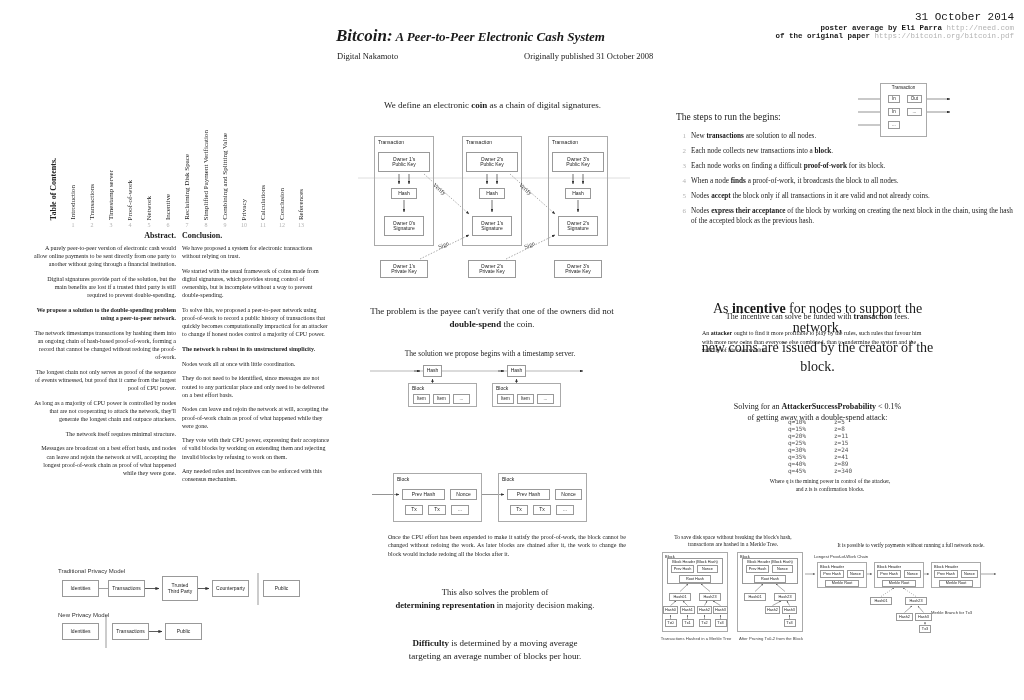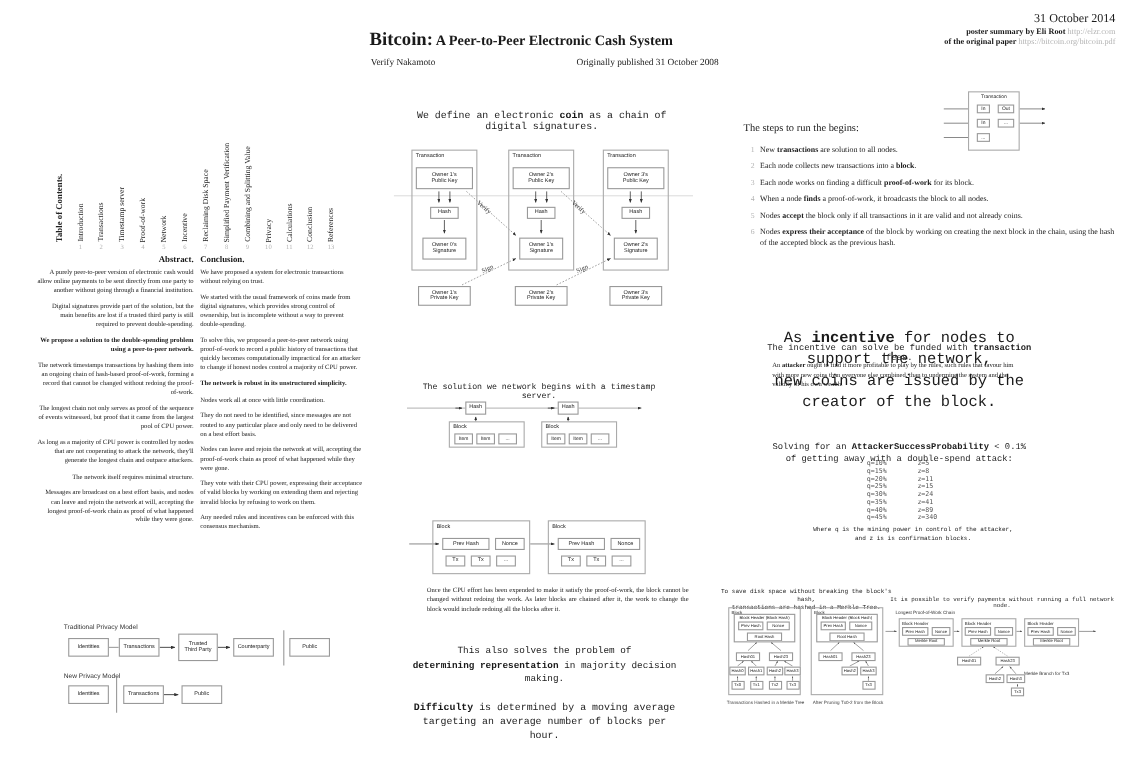--- a/index.html
+++ b/index.html
@@ -1,20 +1,20 @@
 <!DOCTYPE html>
 <html><head>
 <meta charset="utf-8">
 <style>
   * { margin:0; padding:0; box-sizing:border-box; }
   html,body { background:#fff; }
   #poster { position:relative; width:1024px; height:700px; background:#fff;
             font-family:"Liberation Serif", serif; color:#1a1a1a; overflow:hidden; }
   .abs { position:absolute; }
-  .ctr { text-align:center;font-family:Liberation Mono, monospace; }
+  .ctr { text-align:center; }
   .pre { white-space:pre-line; }
   .sans { font-family:"Liberation Sans", sans-serif; }
   .b { position:absolute; border:1px solid #999; background:#fff; display:flex;
        align-items:center; justify-content:center; text-align:center; line-height:1.08;
        white-space:pre-line; font-family:"Liberation Sans", sans-serif; color:#222; }
   .frame { position:absolute; border:1px solid #aaa; background:transparent; }
   .ov { position:absolute; left:0; top:0; pointer-events:none; }
   .link { color:#b3b3b3; font-weight:normal; text-decoration:none; }
   .toc { position:absolute; left:46px; top:84px; height:146px; display:flex; align-items:flex-end; gap:7px; }
   .toc-col { display:flex; flex-direction:column; align-items:center; justify-content:flex-end; height:100%; width:12px; }
@@ -26,30 +26,30 @@
   .para { margin-bottom:6.5px; line-height:1.36; }
   .qrow { display:flex; gap:12px; font-family:"DejaVu Sans Mono", monospace; font-size:6px; line-height:7px; color:#555; }
   .qrow span:first-child { width:34px; }
   .rot { position:absolute; font-size:6px; color:#333; }
 </style>
 </head>
 <body>
 
 <div id="poster">
 
-  <div class="abs" style="left:336px; top:26px; white-space:nowrap;">
+  <div class="abs" style="left:336px; top:26px; white-space:nowrap;font-style:italic;">
     <span style="font-size:17px; font-weight:bold;">Bitcoin:</span><span style="font-size:13px; font-weight:bold;"> A Peer-to-Peer Electronic Cash System</span>
   </div>
-  <div class="abs" style="left:337px; top:51px; font-size:8.5px;">Verify Nakamoto</div>
+  <div class="abs" style="left:337px; top:51px; font-size:8.5px;">Digital Nakamoto</div>
   <div class="abs" style="left:524px; top:51px; font-size:8.5px;">Originally published 31 October 2008</div>
 
-  <div class="abs" style="left:700px; top:11px; width:314px; text-align:right;">
+  <div class="abs" style="left:700px; top:11px; width:314px; text-align:right;font-family:Liberation Mono, monospace;">
     <div style="font-size:11px;">31 October 2014</div>
     <div style="font-size:7.5px; margin-top:1px;">
-      <b>poster summary by Eli Root </b><a class="link" href="#">http://elzr.com</a>
+      <b>poster average by Eli Parra </b><a class="link" href="#">http://need.com</a>
     </div>
     <div style="font-size:7.5px;">
       <b>of the original paper </b><a class="link" href="#">https://bitcoin.org/bitcoin.pdf</a>
     </div>
   </div>
 
   <div class="toc">
     <div class="toc-col" style="width:14px;">
       <div class="toc-label" style="font-weight:bold; font-size:8px;">Table of Contents.</div>
       <div class="toc-num"></div>
@@ -216,22 +216,25 @@
 Signature</div>
     <div class="b" style="left:196px; top:130px; width:48px; height:18px; font-size:5px;">Owner 3's
 Private Key</div>
 
     <div class="rot" style="left:74px; top:56px; transform:rotate(42deg);">Verify</div>
     <div class="rot" style="left:160px; top:56px; transform:rotate(42deg);">Verify</div>
     <div class="rot" style="left:80px; top:112px; transform:rotate(-23deg);">Sign</div>
     <div class="rot" style="left:166px; top:112px; transform:rotate(-23deg);">Sign</div>
   </div>
 
-
-  <div class="abs ctr" style="left:370px; top:349px; width:240px; font-size:7.5px;">The solution we network begins with a timestamp server.</div>
+  <div class="abs ctr" style="left:362px; top:305px; width:260px; font-size:9px; line-height:1.4;">
+    <span>The problem is the payee can't verify that one of the owners did not </span><b>double-spend</b><span> the coin.</span>
+  </div>
+
+  <div class="abs ctr" style="left:370px; top:349px; width:240px; font-size:7.5px;">The solution we propose begins with a timestamp server.</div>
 
   <div class="abs" style="left:370px; top:358px; width:230px; height:54px;">
     <svg class="ov" width="230" height="54">
       <defs>
         <marker id="ta" markerWidth="5" markerHeight="4" refX="4.5" refY="2" orient="auto">
             <path d="M0,0L5,2L0,4Z" fill="#333"></path>
           </marker>
       </defs>
       <line x1="0" y1="13" x2="213" y2="13" stroke="#999" stroke-width="0.7" marker-end="url(#ta)"></line>
       <line x1="44" y1="13" x2="50" y2="13" stroke="#333" stroke-width="0.7" marker-end="url(#ta)"></line>

